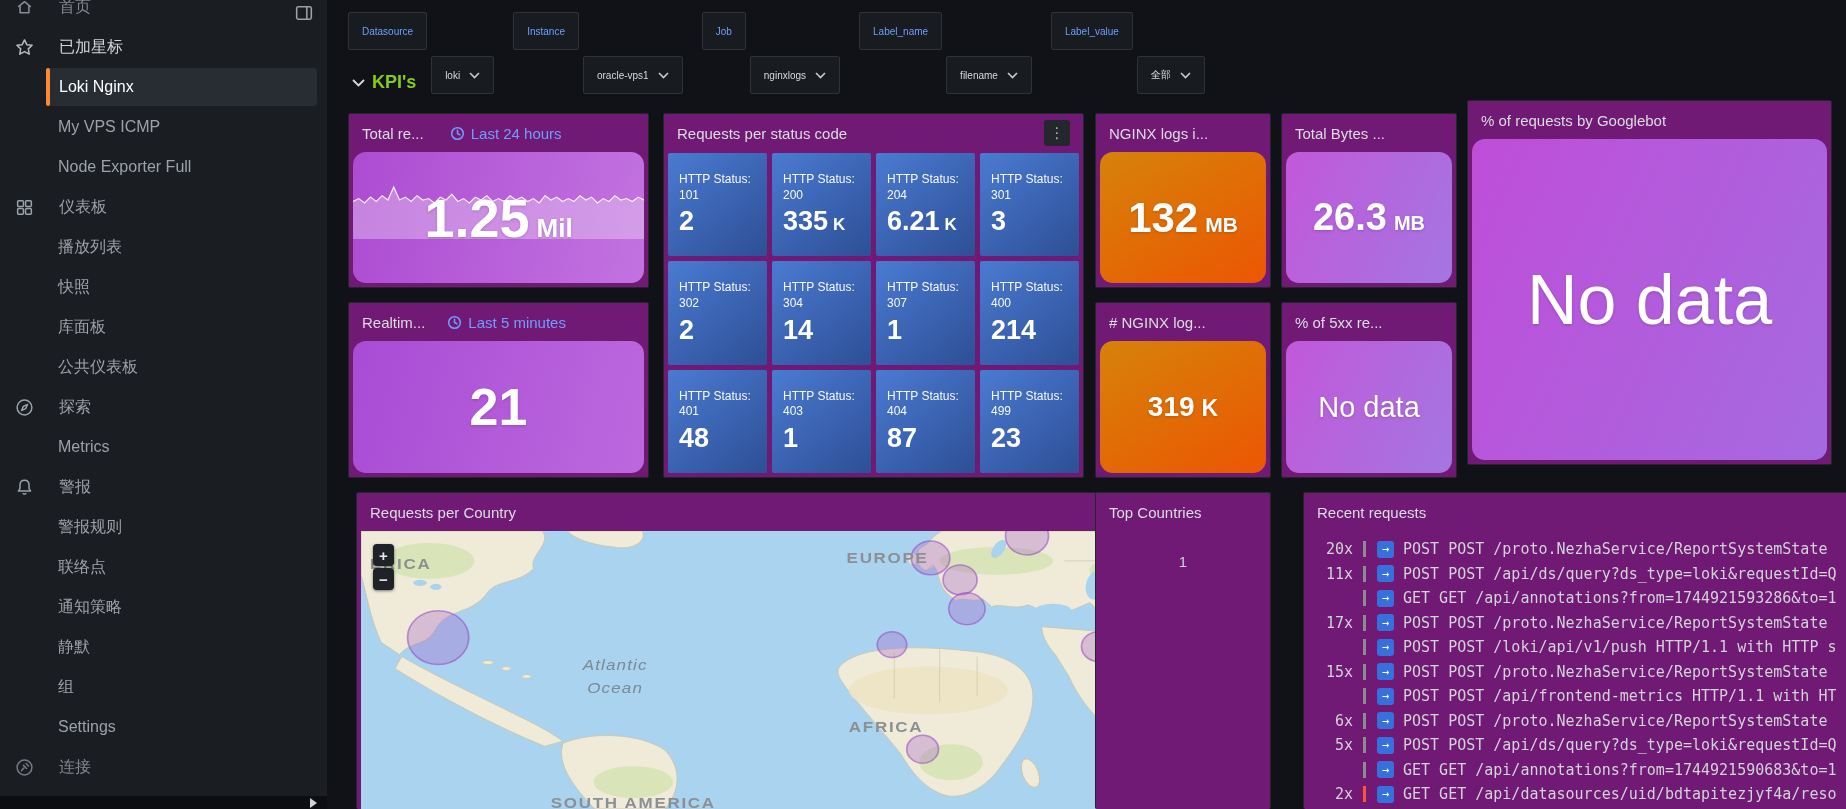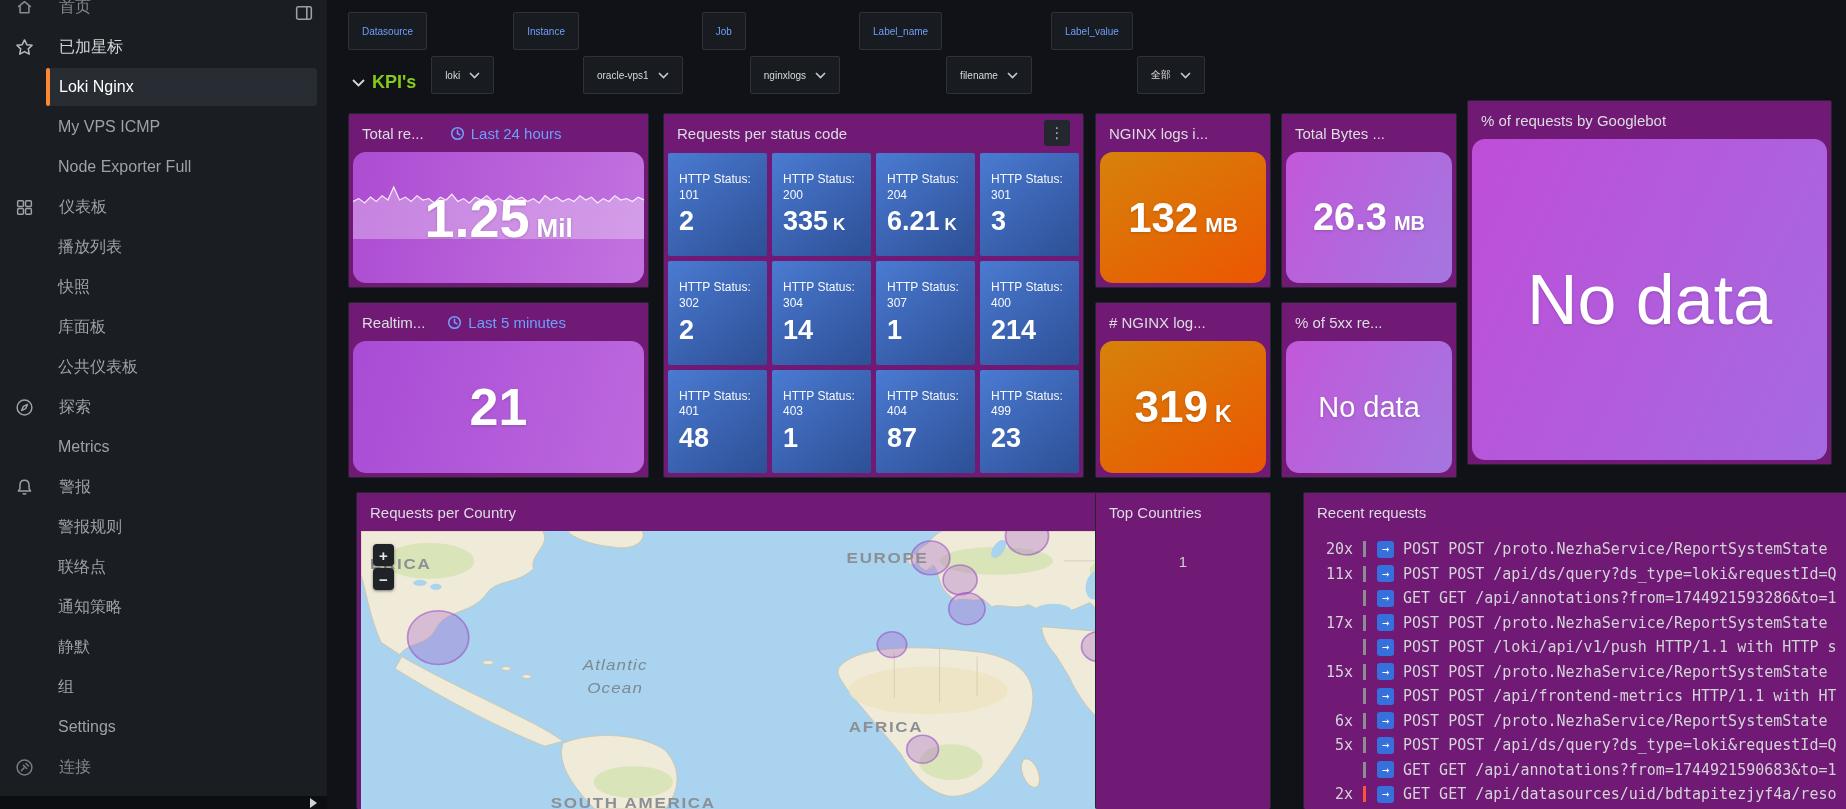--- a/index.html
+++ b/index.html
@@ -441,21 +441,21 @@
         </div>
     </div>
   </div>
 
   <div class="panel" style="left:1095px;top:302px;width:176px;height:176px;">
     <div class="panel-header">
         <span># NGINX log...</span>
       </div>
     <div class="stat-body grad-orange">
       <div class="big-val">
-          <span style="font-size:44px;">319</span>
+          <span style="font-size:28px;">319</span>
           <span style="font-size:23px;">K</span>
         </div>
     </div>
   </div>
 
   <div class="panel" style="left:1281px;top:302px;width:176px;height:176px;">
     <div class="panel-header">
         <span>% of 5xx re...</span>
       </div>
     <div class="stat-body grad-purple3">

